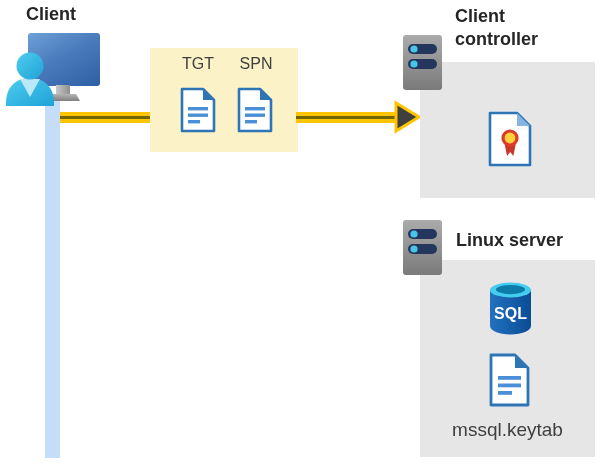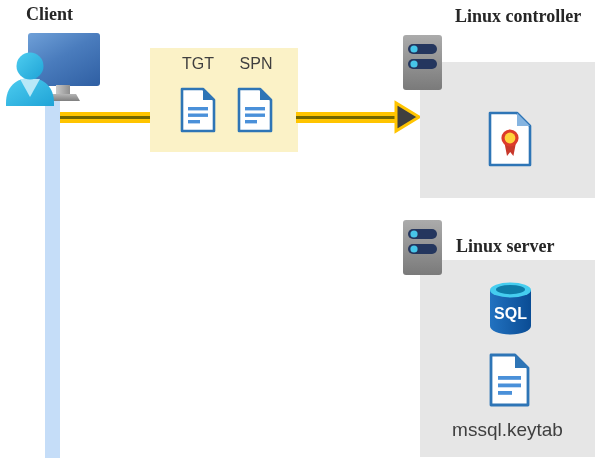--- a/index.html
+++ b/index.html
@@ -1,21 +1,21 @@
 <!DOCTYPE html>
 <html><head>
 <meta charset="utf-8">
 <style>
   html,body{margin:0;padding:0;background:#ffffff;}
   #canvas{
     position:relative;width:600px;height:468px;background:#ffffff;overflow:hidden;
     font-family:"Liberation Sans",sans-serif;
   }
   .abs{position:absolute;}
-  .heading{font-weight:bold;color:#262626;font-size:18px;line-height:23px;font-family:Liberation Serif, serif;}
+  .heading{font-weight:bold;color:#262626;font-size:18px;line-height:23px;}
   .sublabel{color:#3f3f3f;font-size:16px;}
 
   
   #client-label{left:26px;top:3px;}
   #monitor{left:28px;top:33px;width:72px;height:53px;border-radius:3px;
     background:linear-gradient(150deg,#6fa0d8 0%,#4a7cbd 45%,#2f5fa3 100%);}
   #stand-neck{left:56px;top:85px;width:14px;height:11px;
     background:linear-gradient(to right,#c9c9c9,#8e8e8e);}
   #stand-base{left:47px;top:94px;width:33px;height:7px;
     background:linear-gradient(to bottom,#b5b5b5,#7f7f7f);
@@ -40,21 +40,21 @@
 
   
   #dc-box{left:420px;top:62px;width:175px;height:136px;background:#e6e6e6;}
   #dc-server{left:403px;top:35px;}
   #dc-label{left:455px;top:5px;width:132px;}
   #cert-icon{left:488px;top:111px;}
 
   
   #linux-box{left:420px;top:260px;width:175px;height:197px;background:#e6e6e6;}
   #linux-server-icon{left:403px;top:220px;}
-  #linux-label{left:456px;top:235px;width:135px;white-space:nowrap;}
+  #linux-label{left:456px;top:229px;width:135px;white-space:nowrap;}
   #sql-icon{left:488px;top:281px;}
   #keytab-doc{left:489px;top:353px;}
   #keytab-label{left:420px;top:419px;width:175px;text-align:center;font-size:19px;color:#3f3f3f;}
 </style>
 </head>
 <body>
 
 <div id="canvas">
 
   <div class="abs heading" id="client-label">Client</div>
@@ -97,21 +97,21 @@
     <rect x="8" y="26.5" width="20" height="3.4" fill="#4a90d9"></rect>
     <rect x="8" y="33" width="12" height="3.4" fill="#4a90d9"></rect>
   </svg>
 
   <div class="abs shaft" id="shaft-b"></div>
   <svg class="abs" id="arrowhead" width="28" height="34" viewBox="0 0 28 34">
     <polygon points="2,3 2,31 25,17" fill="#3f3f3f" stroke="#ffc400" stroke-width="3"></polygon>
   </svg>
 
   <div class="abs" id="dc-box"></div>
-  <div class="abs heading" id="dc-label">Linux controller</div>
+  <div class="abs heading" id="dc-label">Client controller</div>
 
   <svg class="abs" id="dc-server" width="39" height="55" viewBox="0 0 39 55">
     <defs>
       <linearGradient id="srvGrad" x1="0" y1="0" x2="0" y2="1">
         <stop offset="0" stop-color="#ababab"></stop>
           <stop offset="1" stop-color="#7a7a7a"></stop>
       </linearGradient>
     </defs>
     <rect x="0" y="0" width="39" height="55" rx="3" fill="url(#srvGrad)"></rect>
     <rect x="5" y="9" width="29" height="10" rx="5" fill="#24365e"></rect>

